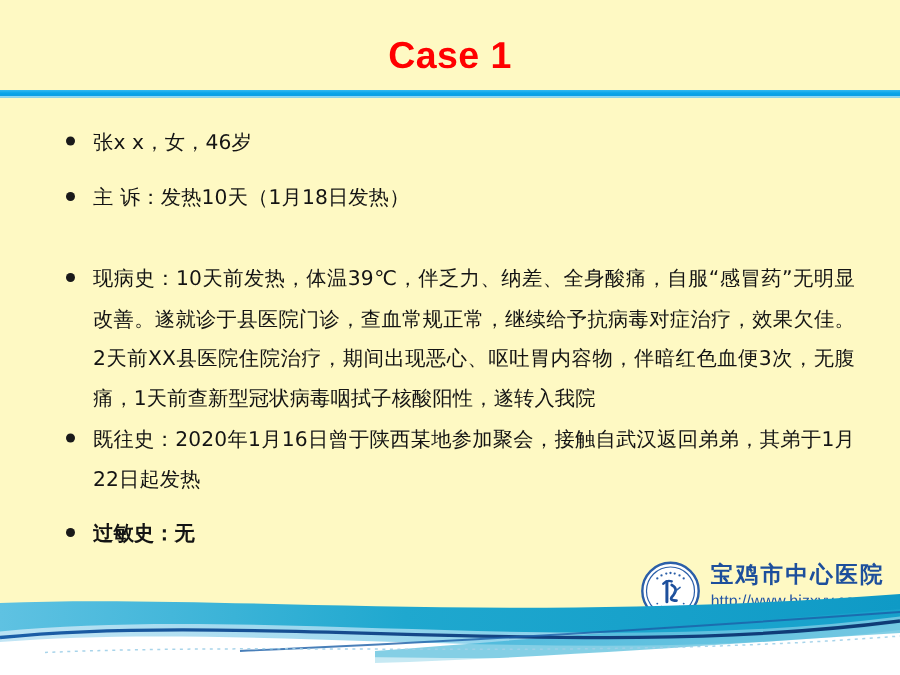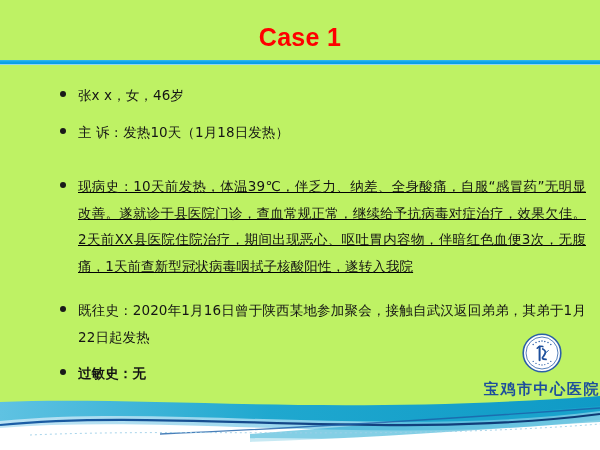--- a/index.html
+++ b/index.html
@@ -13,21 +13,21 @@
   body {
     font-family: "Liberation Sans", "DejaVu Sans", sans-serif;
     background: #ffffff;
     position: relative;
   }
 
   .slide {
     position: relative;
     width: 600px;
     height: 450px;
-    background: #bef264;
+    background: #fef9c3;
     overflow: hidden;
     padding-left: 12px;
   }
 
   
   .title-area {
     position: absolute;
     left: 0;
     top: 22px;
     width: 600px;
@@ -60,21 +60,21 @@
     content: "";
     position: absolute;
     left: 0; top: 4px;
     width: 600px; height: 1px;
     background: #8fd6f5;
   }
 
   
   .body-area {
     position: absolute;
-    left: 56px;
+    left: 40px;
     top: 82px;
     width: 530px;
   }
 
   .bullet-item {
     position: relative;
     padding-left: 22px;
     margin-bottom: 9px;
   }
 
@@ -96,33 +96,31 @@
     text-align: justify;
     text-justify: inter-character;
     letter-spacing: 0.1px;
   }
 
   .bullet-item.compact .bullet-text { text-align: left; }
 
   
   .bullet-item.b1 { margin-bottom: 10px; }
   .bullet-item.b2 { margin-bottom: 28px; }
-  .bullet-item.b3 { margin-bottom: 18px; text-decoration: underline; }
+  .bullet-item.b3 { margin-bottom: 1px; }
   .bullet-item.b4 { margin-bottom: 10px; }
   .bullet-item.b5 { margin-bottom: 0; font-weight: bold; }
 
   
   .logo-block {
     position: absolute;
-    right: 0;
+    right: 10px;
     bottom: 36px;
     display: flex;
-    align-items: center;
     gap: 7px;
-    flex-direction: column;
   }
 
   .logo-emblem {
     width: 40px;
     height: 40px;
     flex: 0 0 40px;
   }
 
   .logo-textblock {
     display: flex;

